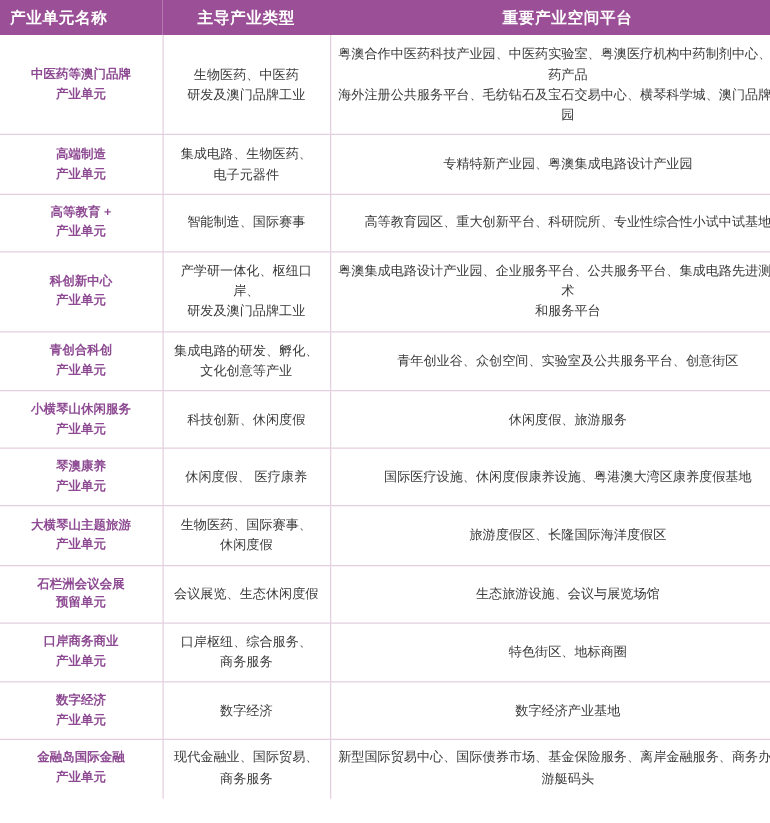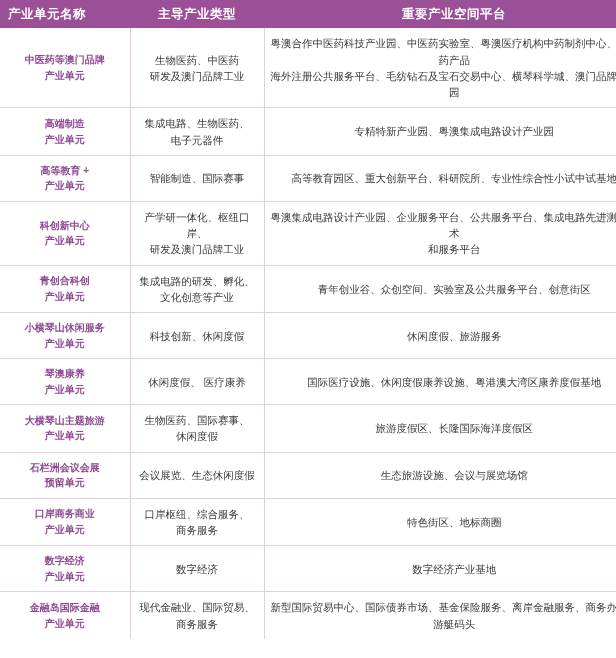--- a/index.html
+++ b/index.html
@@ -53,20 +53,21 @@
     font-weight: bold;
     font-size: 10px;
     border-right: 1px solid #e3cfe0;
     padding: 7px 4px;
   }
   table.unit-table tbody td.cell-type {
     border-right: 1px solid #e3cfe0;
   }
   table.unit-table tbody tr:last-child td {
     border-bottom: none;
+    font-family: Liberation Mono, monospace;
   }
   .line {
     display: block;
   }
 </style>
 </head>
 <body>
 
 <table class="unit-table">
   <thead>

